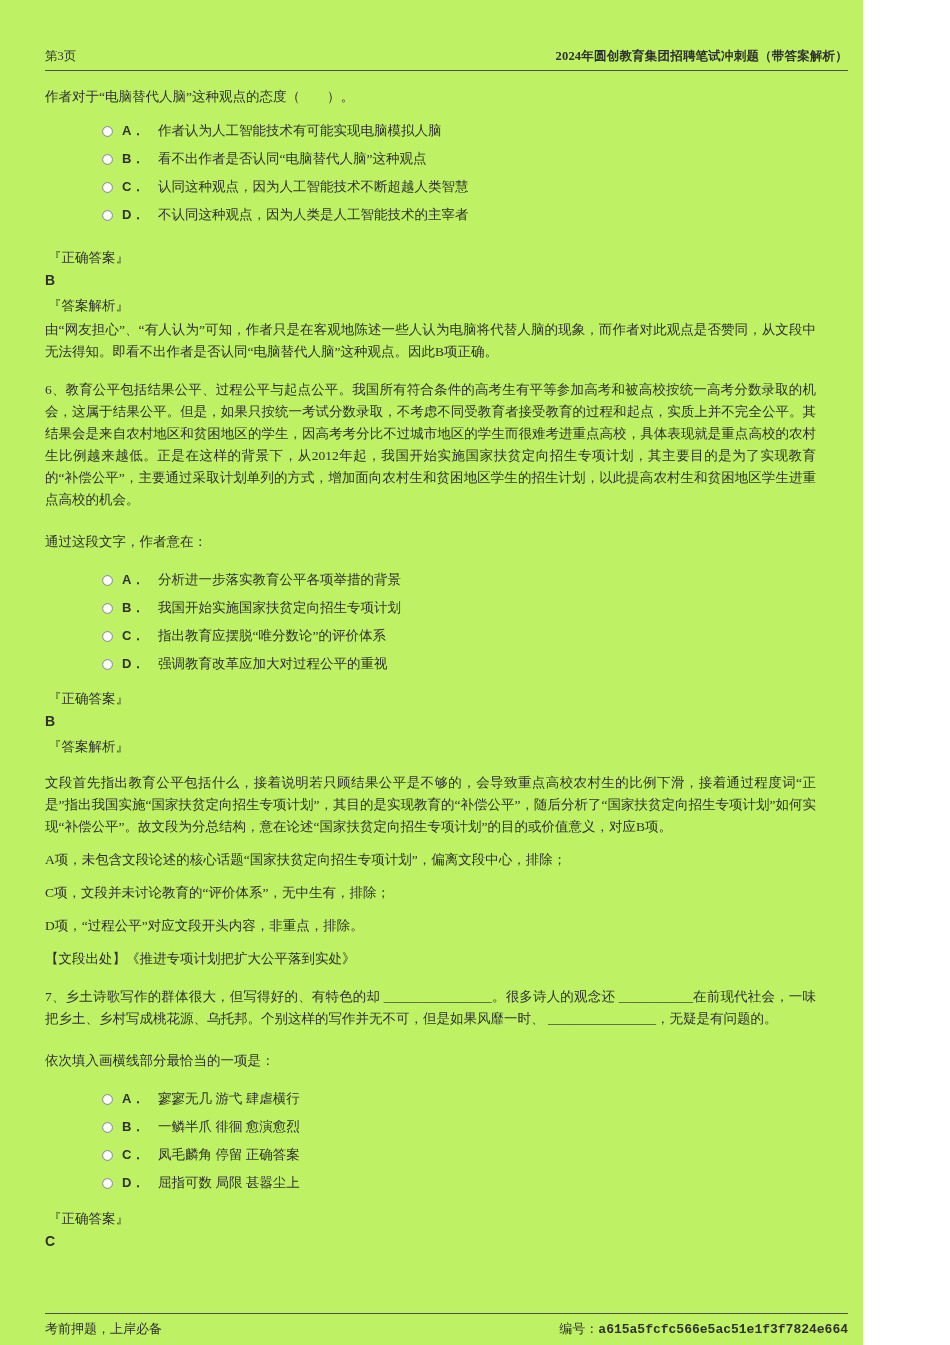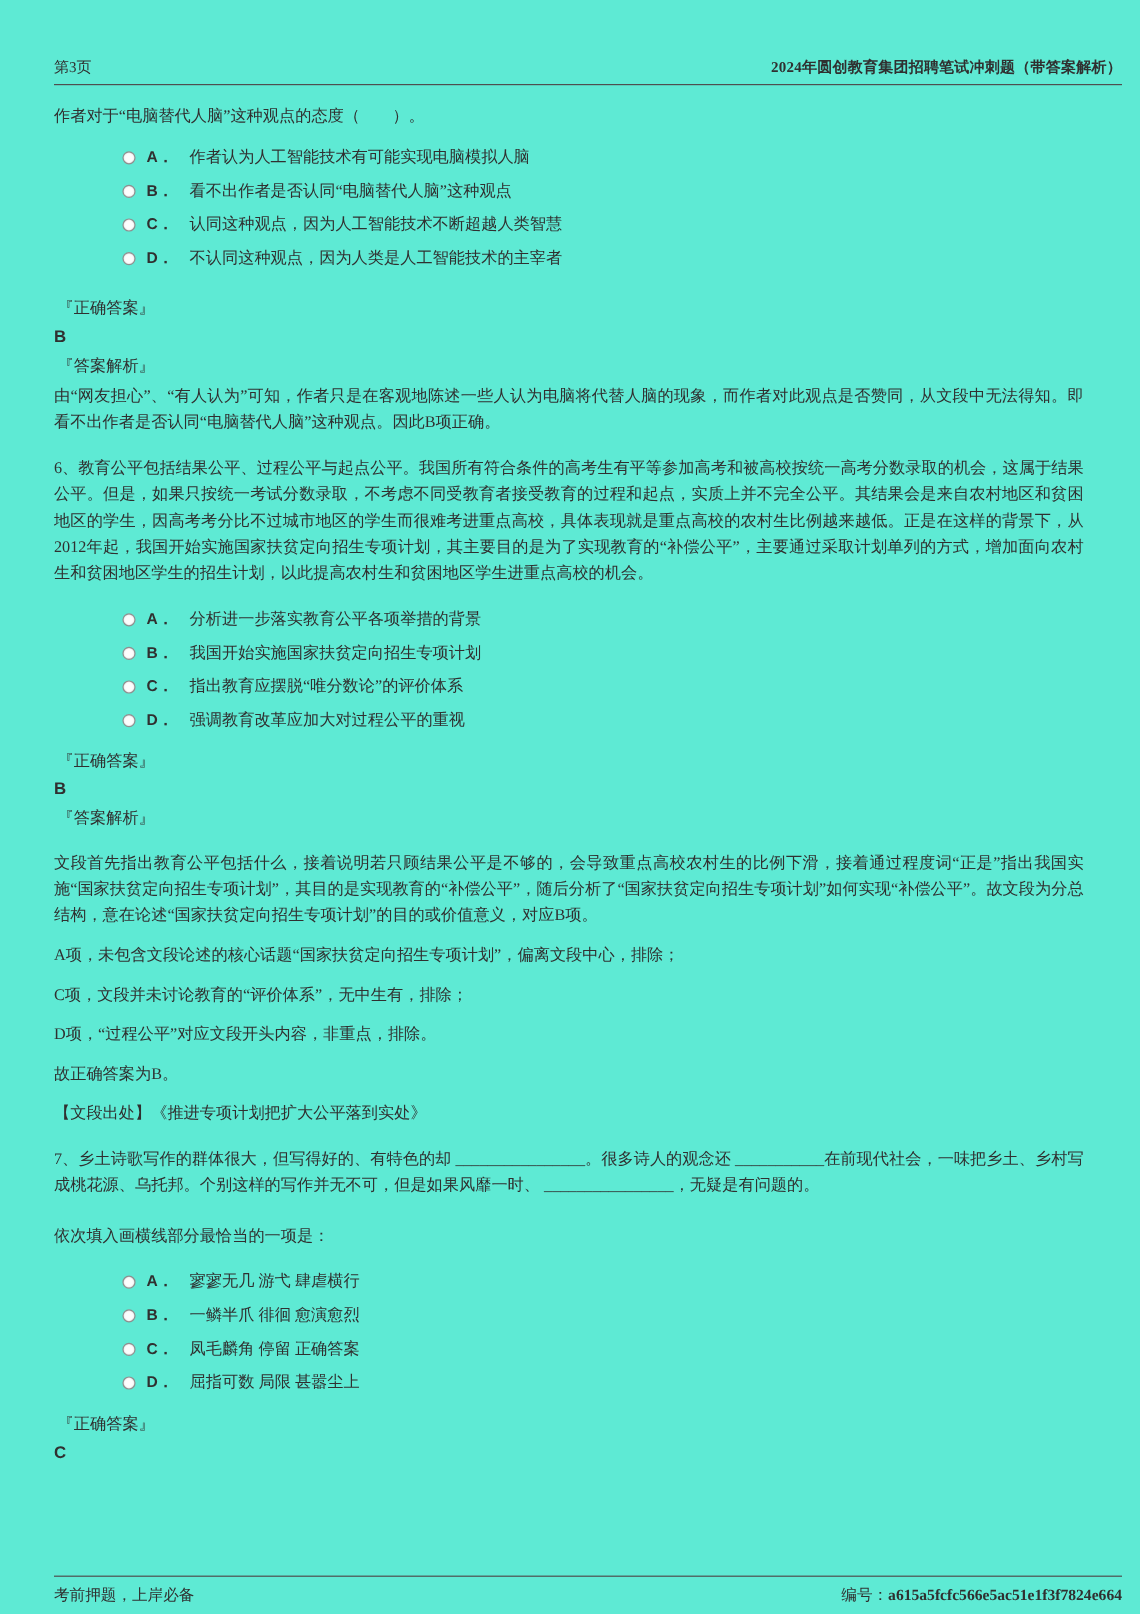--- a/index.html
+++ b/index.html
@@ -1,18 +1,18 @@
 <!DOCTYPE html>
 <html><head>
 <meta charset="utf-8">
 <style>
   html,body { margin:0; padding:0; background:#ffffff; }
   .page {
-    width:950px; height:1345px; box-sizing:border-box; position:relative;
-    background:#5eead4; color:#303030; overflow:hidden;
+    width:863px; height:1345px; box-sizing:border-box; position:relative;
+    background:#bef264; color:#303030; overflow:hidden;
     font-family:"Liberation Serif","DejaVu Serif",serif; font-size:13.5px;
   }
   
   .header {
     margin:0 15px 0 45px; padding:12px 0 5px;
     border-bottom:1px solid #4f4f4f;
     display:flex; justify-content:space-between; align-items:flex-end;
     font-size:12.5px;
   }
   .header .page-num { font-weight:normal; }
@@ -44,21 +44,21 @@
   .para.spaced { margin-top:15px; }
   .para.gap { margin-top:11px; }
   
   .footer {
     position:absolute; left:45px; right:15px; bottom:7px;
     border-top:1px solid #4f4f4f; padding-top:6px;
     display:flex; justify-content:space-between; align-items:center;
     font-size:13px;
   }
   .footer .code {
-    font-family:Liberation Serif, serif;
+    font-family:Liberation Mono, monospace;
     font-weight:bold; font-size:13px;
   }
 </style>
 </head>
 <body>
 
 <div class="page">
 
   <header class="header">
     <span class="page-num">第3页</span>
@@ -94,20 +94,21 @@
       </div>
 
       <p class="bracket">『正确答案』</p>
       <p class="ans-letter">B</p>
       <p class="bracket tight">『答案解析』</p>
       <p class="para" style="margin-top:3px">由“网友担心”、“有人认为”可知，作者只是在客观地陈述一些人认为电脑将代替人脑的现象，而作者对此观点是否赞同，从文段中无法得知。即看不出作者是否认同“电脑替代人脑”这种观点。因此B项正确。</p>
     </section>
 
     <section>
       <p class="passage">6、教育公平包括结果公平、过程公平与起点公平。我国所有符合条件的高考生有平等参加高考和被高校按统一高考分数录取的机会，这属于结果公平。但是，如果只按统一考试分数录取，不考虑不同受教育者接受教育的过程和起点，实质上并不完全公平。其结果会是来自农村地区和贫困地区的学生，因高考考分比不过城市地区的学生而很难考进重点高校，具体表现就是重点高校的农村生比例越来越低。正是在这样的背景下，从2012年起，我国开始实施国家扶贫定向招生专项计划，其主要目的是为了实现教育的“补偿公平”，主要通过采取计划单列的方式，增加面向农村生和贫困地区学生的招生计划，以此提高农村生和贫困地区学生进重点高校的机会。</p>
+      <p class="prompt">通过这段文字，作者意在：</p>
 
       <div class="options" style="margin-top:13px">
         <div class="option">
           <span class="radio"></span>
           <span class="letter">A．</span>
           <span class="opt-text">分析进一步落实教育公平各项举措的背景</span>
         </div>
         <div class="option">
           <span class="radio"></span>
           <span class="letter">B．</span>
@@ -126,21 +127,20 @@
       </div>
 
       <p class="bracket" style="margin-top:13px">『正确答案』</p>
       <p class="ans-letter">B</p>
       <p class="bracket tight">『答案解析』</p>
 
       <p class="para spaced">文段首先指出教育公平包括什么，接着说明若只顾结果公平是不够的，会导致重点高校农村生的比例下滑，接着通过程度词“正是”指出我国实施“国家扶贫定向招生专项计划”，其目的是实现教育的“补偿公平”，随后分析了“国家扶贫定向招生专项计划”如何实现“补偿公平”。故文段为分总结构，意在论述“国家扶贫定向招生专项计划”的目的或价值意义，对应B项。</p>
       <p class="para gap">A项，未包含文段论述的核心话题“国家扶贫定向招生专项计划”，偏离文段中心，排除；</p>
       <p class="para gap">C项，文段并未讨论教育的“评价体系”，无中生有，排除；</p>
       <p class="para gap">D项，“过程公平”对应文段开头内容，非重点，排除。</p>
-      <p class="para gap">故正确答案为B。</p>
       <p class="para gap">【文段出处】《推进专项计划把扩大公平落到实处》</p>
     </section>
 
     <section>
       <p class="passage">7、乡土诗歌写作的群体很大，但写得好的、有特色的却 ________________。很多诗人的观念还 ___________在前现代社会，一味把乡土、乡村写成桃花源、乌托邦。个别这样的写作并无不可，但是如果风靡一时、 ________________，无疑是有问题的。</p>
       <p class="prompt">依次填入画横线部分最恰当的一项是：</p>
 
       <div class="options" style="margin-top:13px">
         <div class="option">
           <span class="radio"></span>

